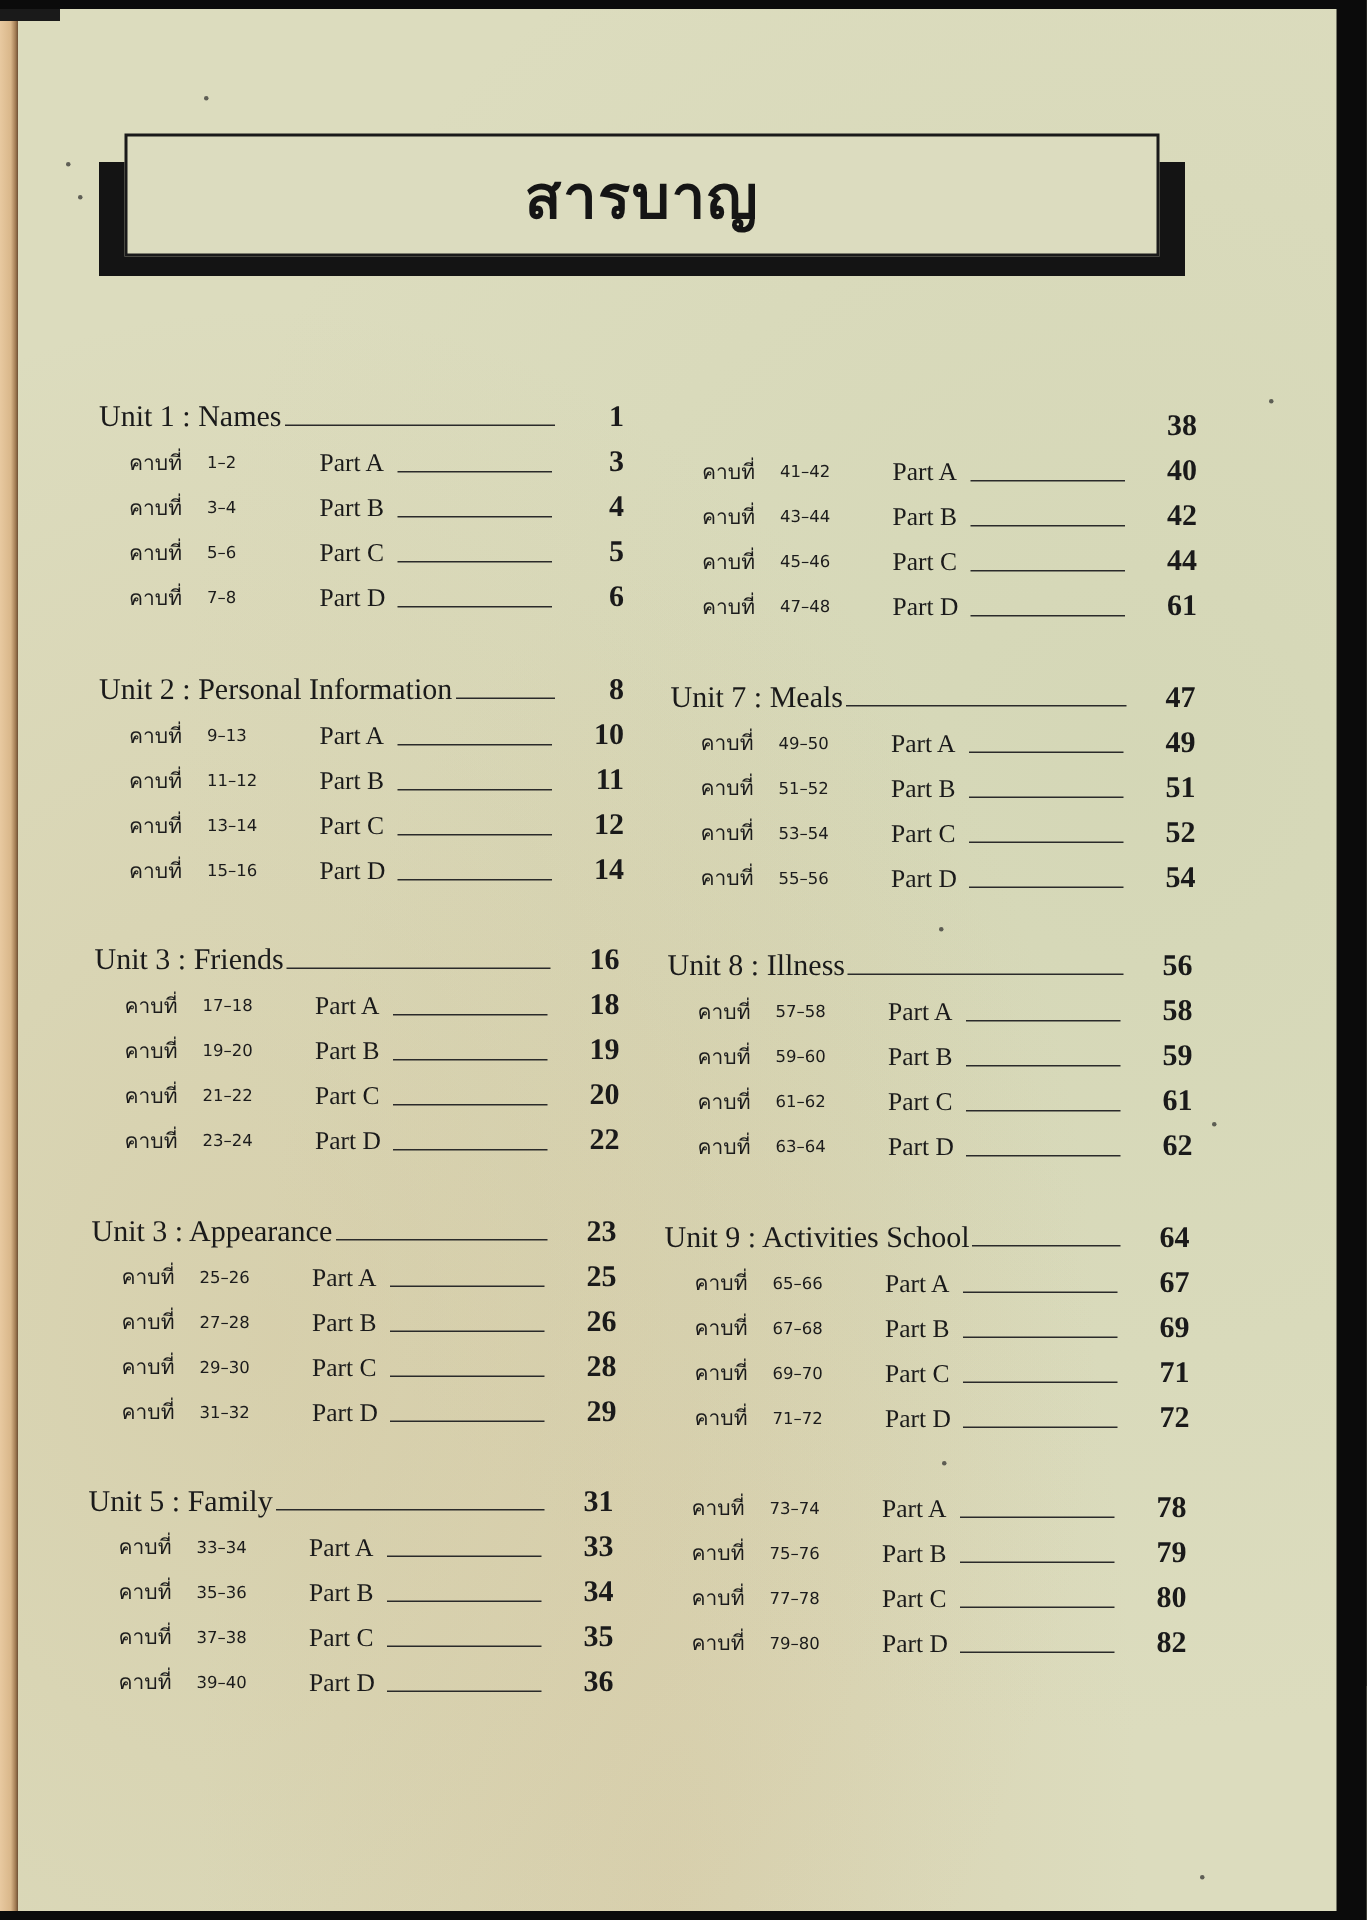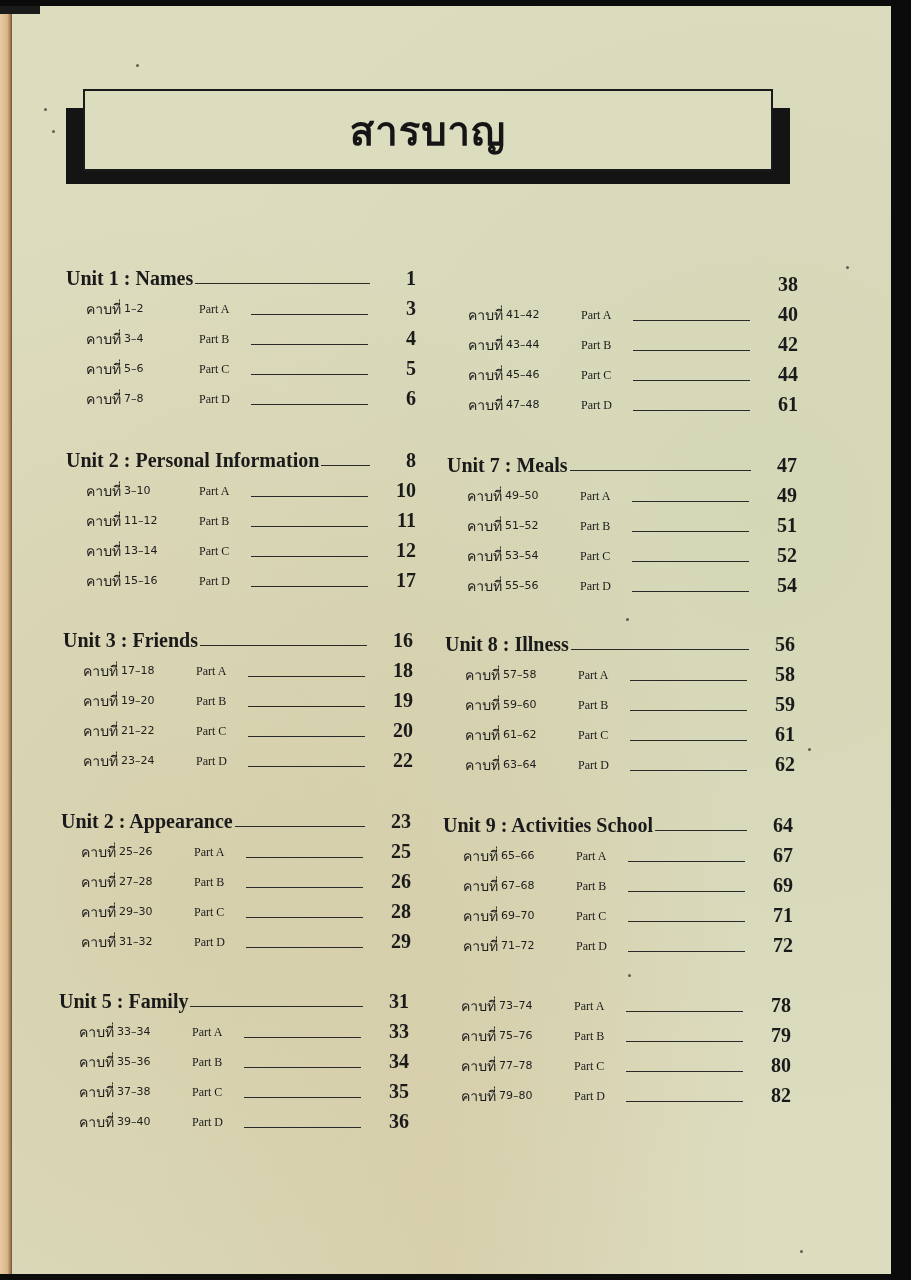--- a/index.html
+++ b/index.html
@@ -93,21 +93,21 @@
       left: 0;
       width: 350px;
     }
     .unit-row {
       position: relative;
       height: 30px;
       display: flex;
       align-items: flex-end;
     }
     .unit-title {
-      font-weight: bold;
+      font-weight: normal;
       font-size: 20px;
       white-space: nowrap;
       line-height: 24px;
       margin-top: 32px;
     }
     .leader {
       flex: 1;
       border-bottom: 1.5px solid #2a2a2a;
       margin: 0 14px 6px 2px;
       height: 1px;
@@ -131,27 +131,27 @@
       font-size: 14px;
       width: 30px;
       white-space: nowrap;
       line-height: 22px;
       color: #1c1c1c;
     }
     .lesson-range {
       font-family: "DejaVu Sans", sans-serif;
       font-size: 11px;
       width: 75px;
-      padding-left: 8px;
+      padding-left: 22px;
       white-space: nowrap;
       line-height: 22px;
       color: #1c1c1c;
     }
     .part-label {
-      font-size: 12px;
+      font-size: 17px;
       white-space: nowrap;
       line-height: 22px;
       width: 48px;
     }
     .part-leader {
       flex: 1;
       border-bottom: 1.3px solid #2a2a2a;
       margin: 0 16px 5px 4px;
       height: 1px;
     }
@@ -218,21 +218,21 @@
       </div>
 
       <div class="unit" style="top:436px;">
         <div class="unit-row">
           <span class="unit-title">Unit 2 : Personal Information</span>
           <span class="leader"></span>
           <span class="pg">8</span>
         </div>
         <div class="part-row">
           <span class="lesson-label">คาบที่</span>
-          <span class="lesson-range">3–10</span>
+          <span class="lesson-range">9–13</span>
           <span class="part-label">Part A</span>
           <span class="part-leader"></span>
           <span class="pg">10</span>
         </div>
         <div class="part-row">
           <span class="lesson-label">คาบที่</span>
           <span class="lesson-range">11–12</span>
           <span class="part-label">Part B</span>
           <span class="part-leader"></span>
           <span class="pg">11</span>
@@ -242,21 +242,21 @@
           <span class="lesson-range">13–14</span>
           <span class="part-label">Part C</span>
           <span class="part-leader"></span>
           <span class="pg">12</span>
         </div>
         <div class="part-row">
           <span class="lesson-label">คาบที่</span>
           <span class="lesson-range">15–16</span>
           <span class="part-label">Part D</span>
           <span class="part-leader"></span>
-          <span class="pg">17</span>
+          <span class="pg">14</span>
         </div>
       </div>
 
       <div class="unit" style="top:616px; left:-3px;">
         <div class="unit-row">
           <span class="unit-title">Unit 3 : Friends</span>
           <span class="leader"></span>
           <span class="pg">16</span>
         </div>
         <div class="part-row">
@@ -284,21 +284,21 @@
           <span class="lesson-label">คาบที่</span>
           <span class="lesson-range">23–24</span>
           <span class="part-label">Part D</span>
           <span class="part-leader"></span>
           <span class="pg">22</span>
         </div>
       </div>
 
       <div class="unit" style="top:797px; left:-5px;">
         <div class="unit-row">
-          <span class="unit-title">Unit 2 : Appearance</span>
+          <span class="unit-title">Unit 3 : Appearance</span>
           <span class="leader"></span>
           <span class="pg">23</span>
         </div>
         <div class="part-row">
           <span class="lesson-label">คาบที่</span>
           <span class="lesson-range">25–26</span>
           <span class="part-label">Part A</span>
           <span class="part-leader"></span>
           <span class="pg">25</span>
         </div>

